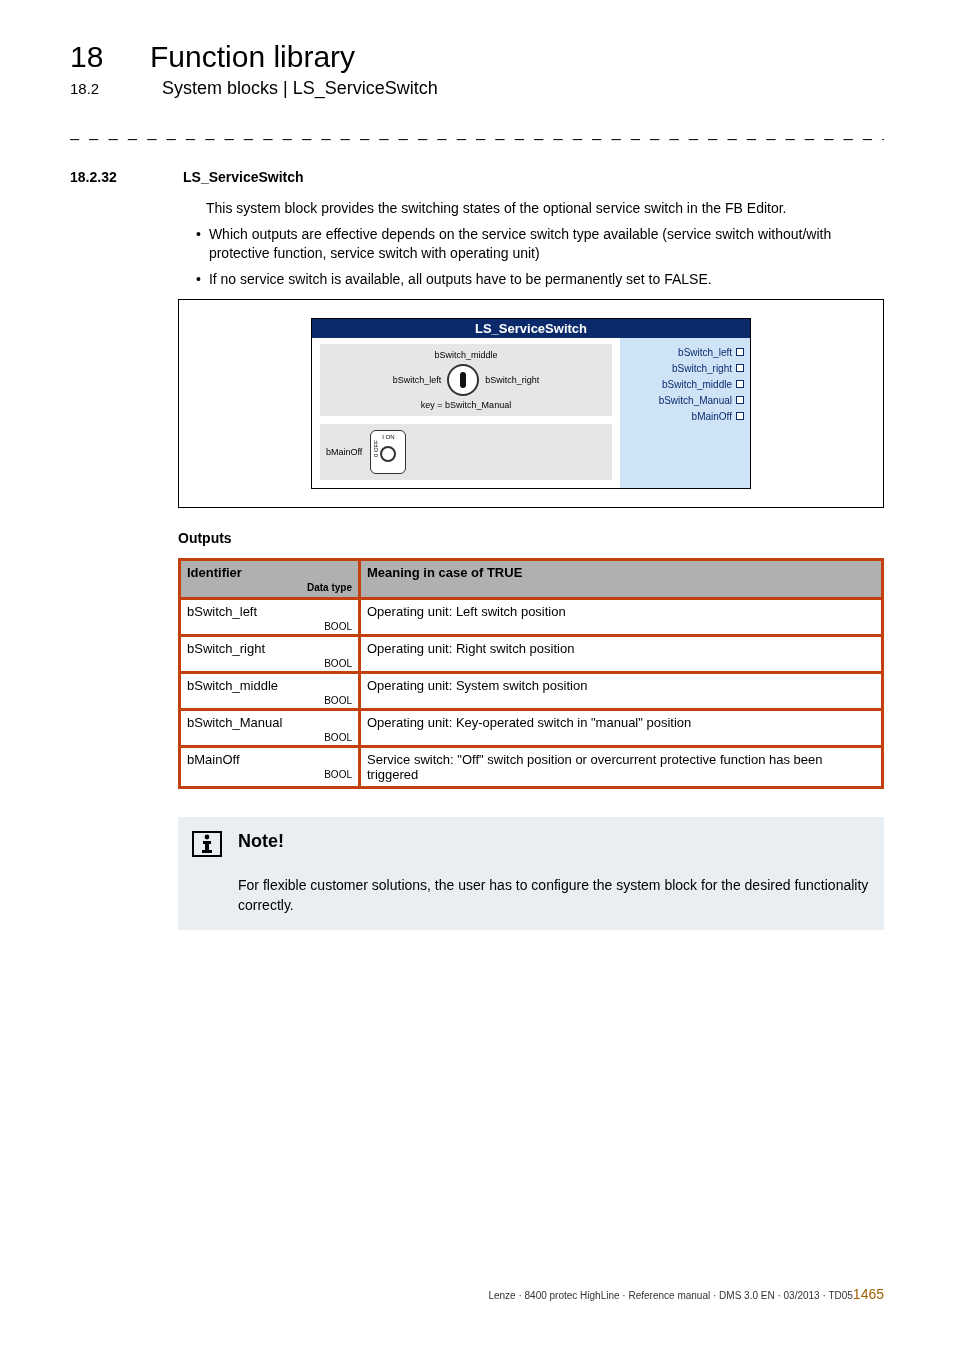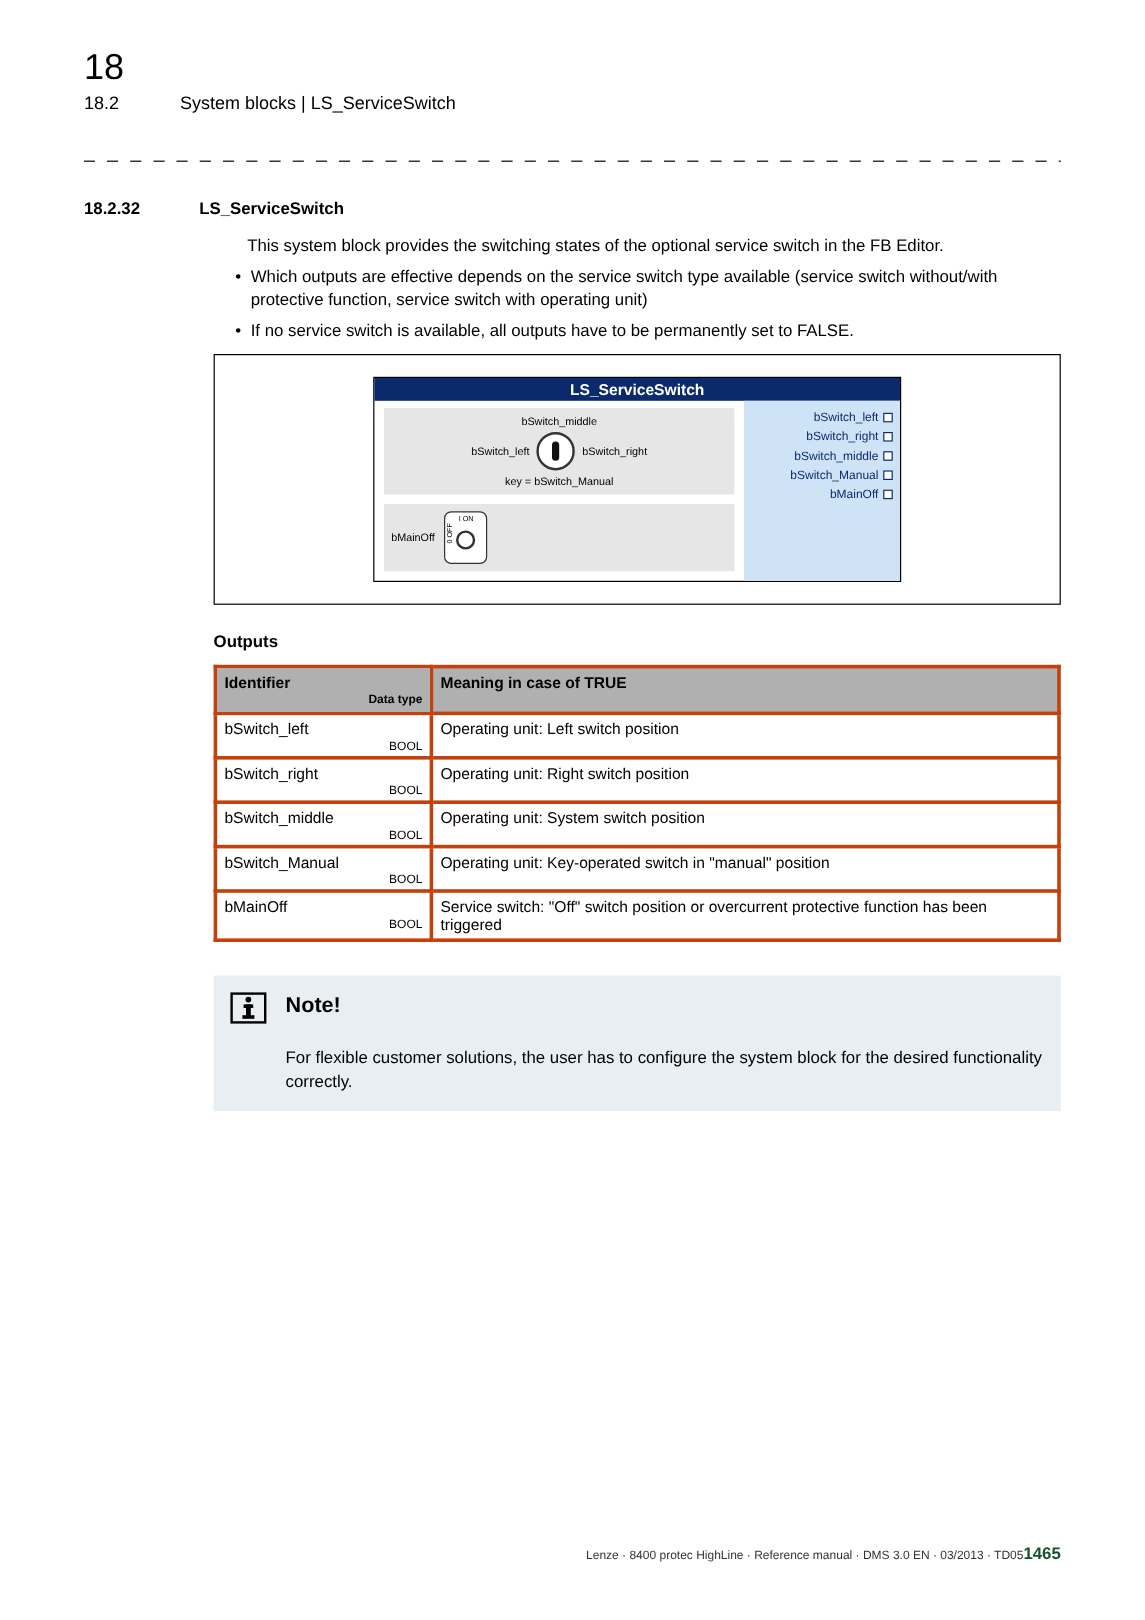--- a/index.html
+++ b/index.html
@@ -10,30 +10,30 @@
     font-family: "Segoe UI", "Myriad Pro", Arial, sans-serif;
     color: #000;
     position: relative;
     padding: 40px 70px 30px 70px;
   }
   .chap-row { display: flex; align-items: baseline; }
   .chap-num { font-size: 30px; font-weight: 400; min-width: 80px; }
   .chap-title { font-size: 30px; font-weight: 400; }
   .sub-row { display: flex; align-items: baseline; margin-top: 4px; }
   .sub-num { font-size: 15px; min-width: 80px; }
-  .sub-title { font-size: 15px; }
+  .sub-title { font-size: 18px; margin-left: 12px; }
   .dash-rule {
     margin-top: 24px;
     margin-bottom: 28px;
     letter-spacing: 3px;
     color: #000;
     white-space: nowrap;
     overflow: hidden;
   }
-  .sec-row { display: flex; align-items: baseline; gap: 16px; margin-bottom: 14px; }
+  .sec-row { display: flex; align-items: baseline; gap: 33px; margin-bottom: 14px; }
   .sec-num { font-size: 14px; font-weight: 700; min-width: 80px; }
   .sec-title { font-size: 14px; font-weight: 700; }
   .body-indent { margin-left: 108px; }
   .body-text { font-size: 14px; line-height: 1.4; margin-bottom: 6px; margin-left: 28px; }
   .bullet-row { display: flex; gap: 8px; margin-left: 18px; margin-bottom: 6px; }
   .bullet-dot { font-size: 14px; line-height: 1.4; }
   .bullet-text { font-size: 14px; line-height: 1.4; }
 
   
   .diagram-frame {
@@ -144,27 +144,28 @@
     position: absolute;
     bottom: 48px;
     left: 70px;
     right: 70px;
     display: flex;
     justify-content: flex-end;
     align-items: baseline;
     font-size: 10px;
     color: #333;
   }
-  .footer .page { font-size: 14px; color: #14532d; font-weight: bold; }
+  .footer .page { font-size: 14px; color: #a16207; }
 </style>
 </head>
 <body>
 
 <div class="chap-row">
   <div class="chap-num">18</div>
+  <div class="chap-title">Function library</div>
 </div>
 <div class="sub-row">
   <div class="sub-num">18.2</div>
   <div class="sub-title">System blocks | LS_ServiceSwitch</div>
 </div>
 
 <div class="dash-rule">_ _ _ _ _ _ _ _ _ _ _ _ _ _ _ _ _ _ _ _ _ _ _ _ _ _ _ _ _ _ _ _ _ _ _ _ _ _ _ _ _ _ _ _ _ _ _ _ _ _ _ _ _ _ _ _ _ _ _ _ _ _ _ _</div>
 
 <div class="sec-row">
   <div class="sec-num">18.2.32</div>

